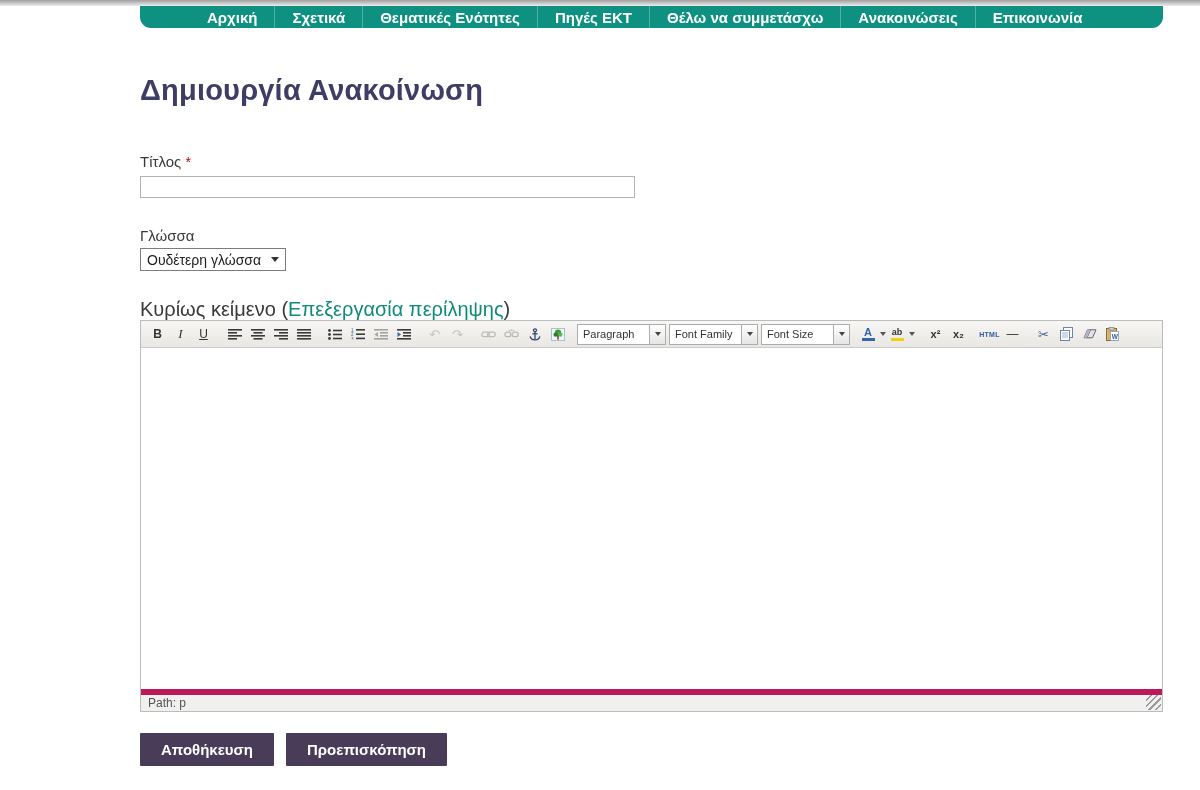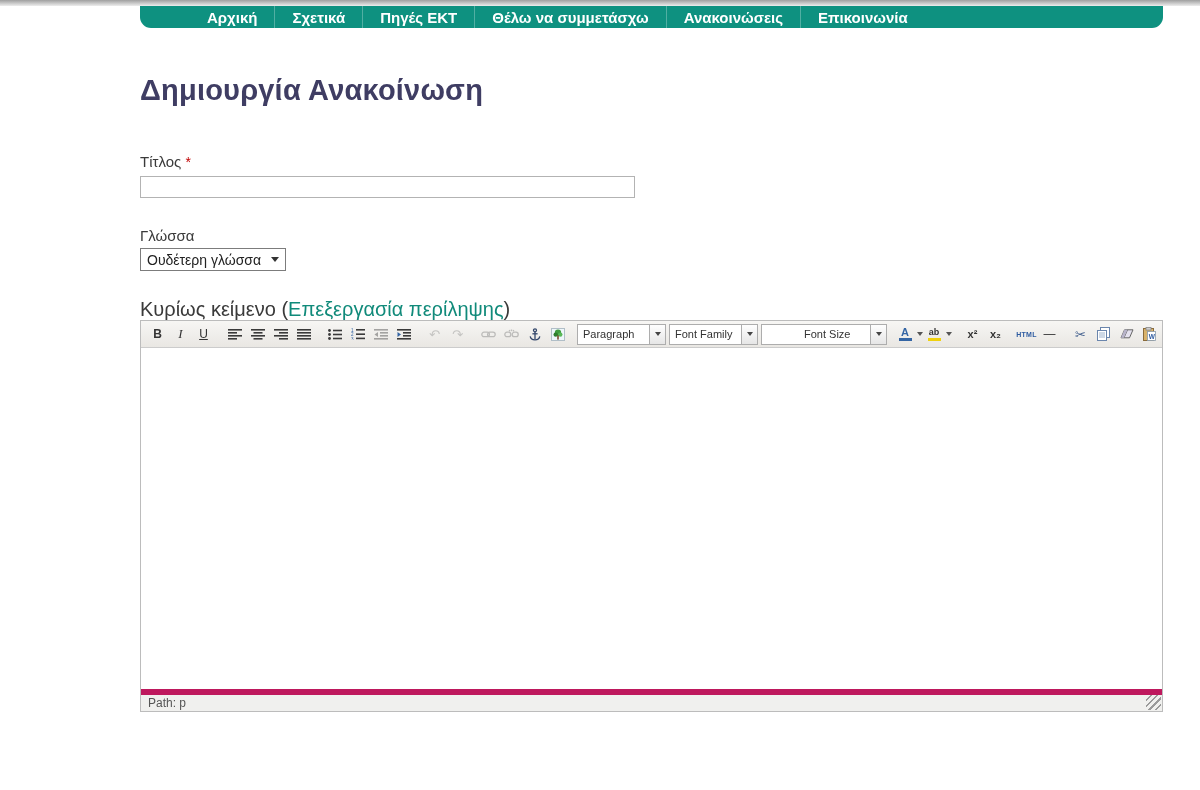--- a/index.html
+++ b/index.html
@@ -86,20 +86,21 @@
 </head>
 <body>
 
 <div class="stage">
 
   <div class="top-strip"></div>
 
   <nav class="nav">
     <a href="#">Αρχική</a>
     <a href="#">Σχετικά</a>
+    <a href="#">Θεματικές Ενότητες</a>
     <a href="#">Πηγές ΕΚΤ</a>
     <a href="#">Θέλω να συμμετάσχω</a>
     <a href="#">Ανακοινώσεις</a>
     <a href="#">Επικοινωνία</a>
   </nav>
 
   <h1 class="page-title">Δημιουργία Ανακοίνωση</h1>
 
   <div class="lbl" style="top:153px;">
     <span>Τίτλος</span>
@@ -262,21 +263,21 @@
         <span class="arrow-btn">
             <span class="caret"></span>
           </span>
       </span>
       <span class="tb-select" style="margin-left:3px;">
         <span class="txt">Font Family</span>
         <span class="arrow-btn">
             <span class="caret"></span>
           </span>
       </span>
-      <span class="tb-select" style="margin-left:3px;padding-left:37px;">
+      <span class="tb-select" style="margin-left:3px;">
         <span class="txt">Font Size</span>
         <span class="arrow-btn">
             <span class="caret"></span>
           </span>
       </span>
 
       <span class="color-btn grp">
         <span class="color-main">
           <span class="fc-a">A</span>
           <span class="fc-bar"></span>
@@ -332,14 +333,18 @@
     </div>
 
     <div class="edit-area" contenteditable="true" style=""></div>
 
     <div class="statusbar">
       <span>Path: p</span>
       <span class="resize-handle"></span>
     </div>
   </div>
 
+  <div class="actions">
+    <button class="btn">Αποθήκευση</button>
+    <button class="btn">Προεπισκόπηση</button>
+  </div>
 
 </div>
 
 </body></html>

